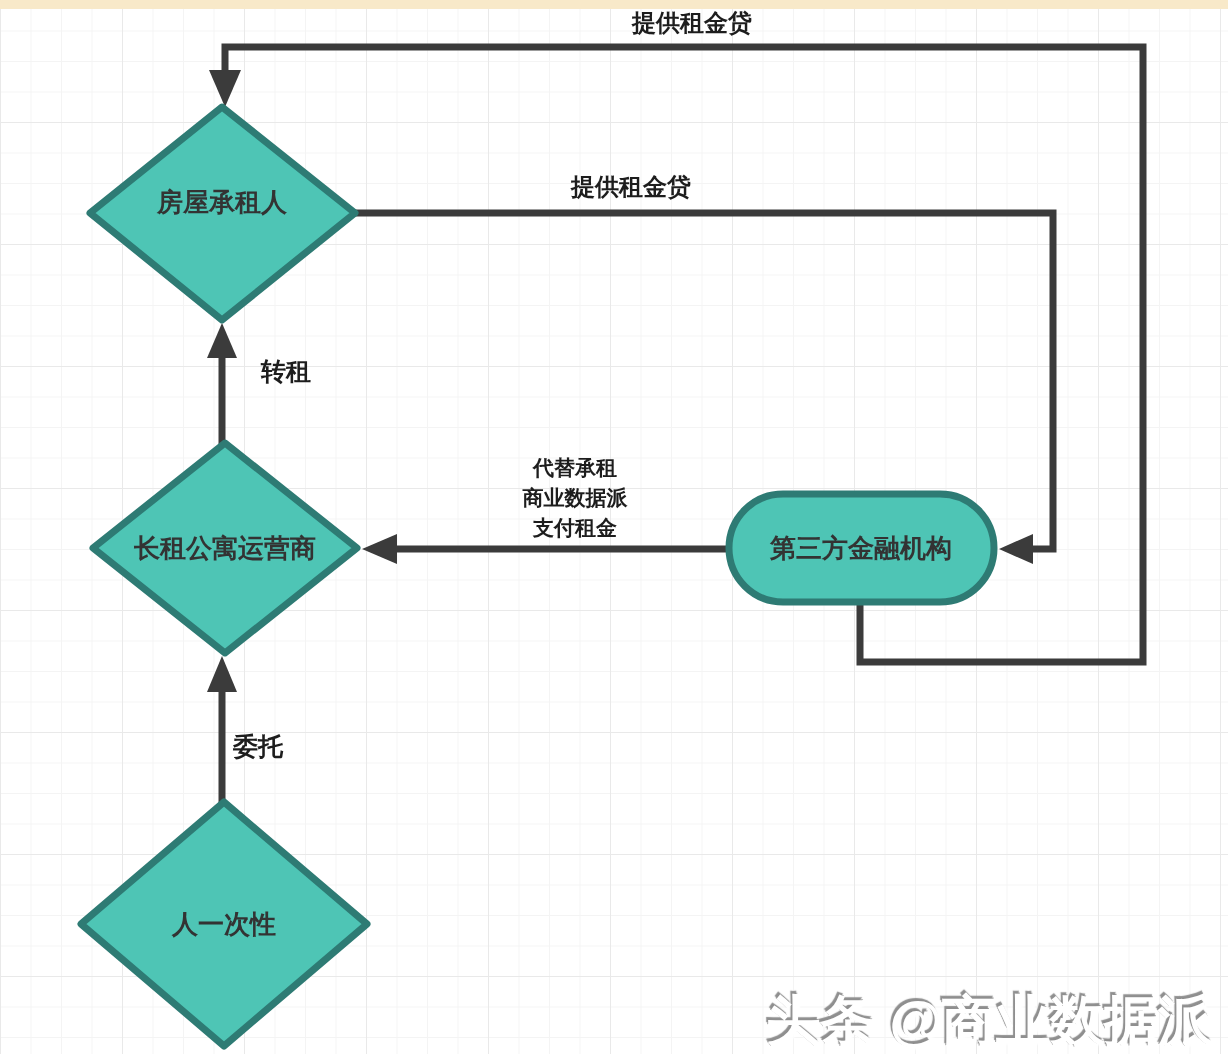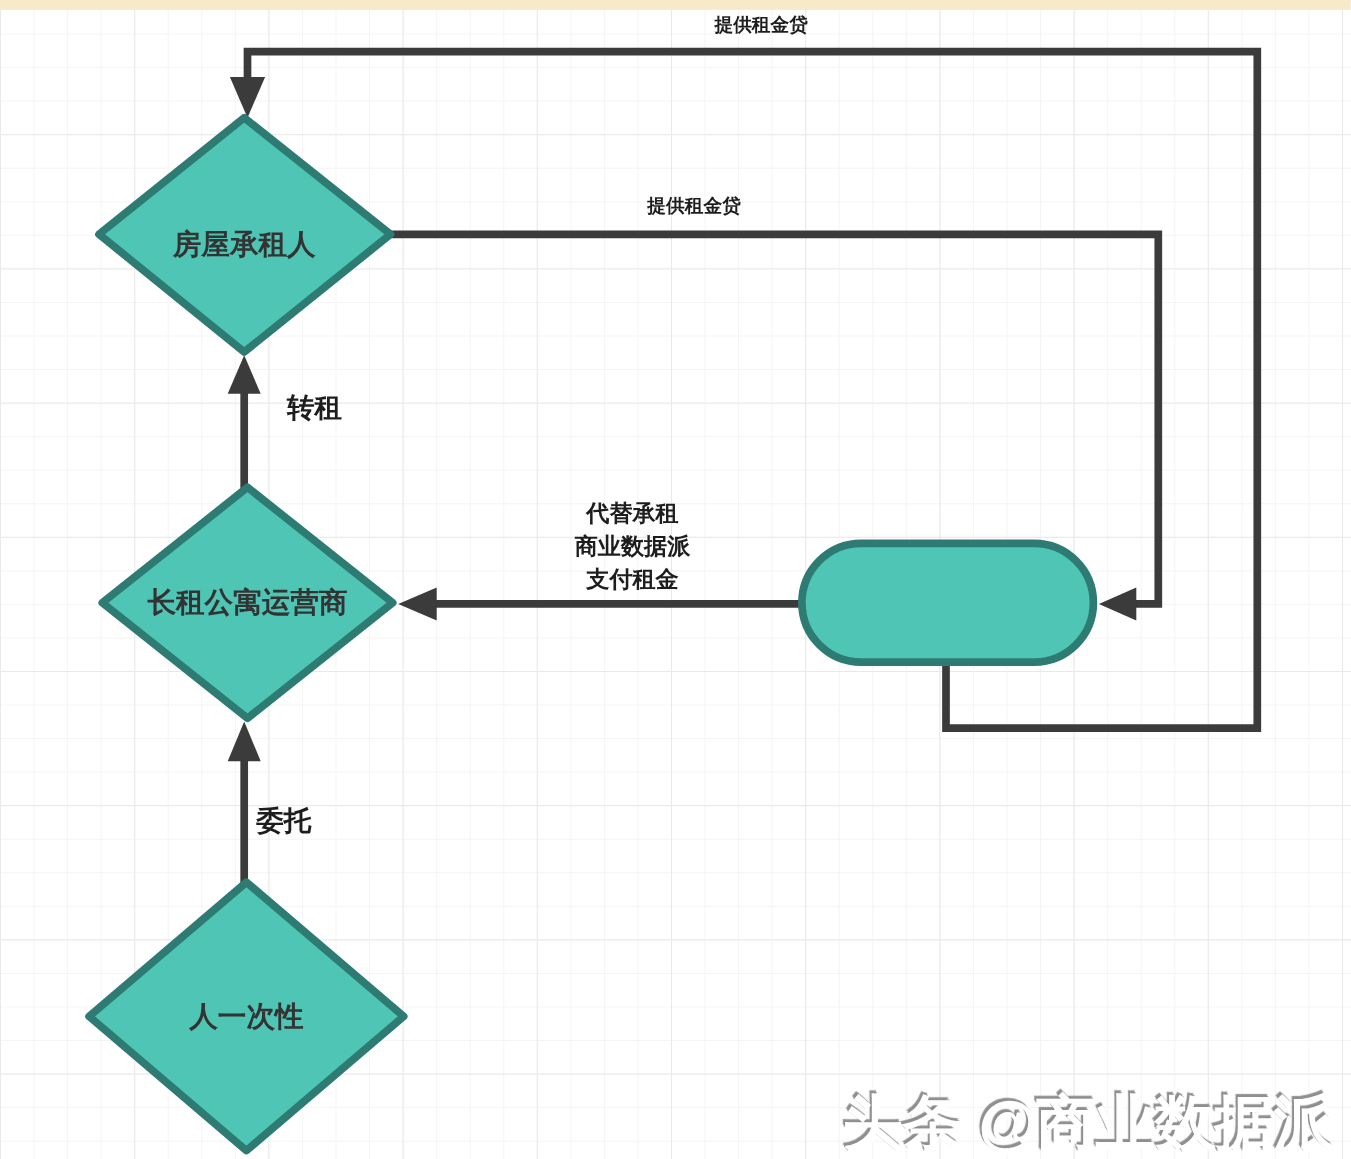--- a/index.html
+++ b/index.html
@@ -52,21 +52,21 @@
     z-index: 2;
     font-weight: 700;
     color: #1d1d1d;
     white-space: nowrap;
   }
   .node-label {
     font-size: 26px;
     color: #333333;
     transform: translate(-50%, -50%);
   }
-  .edge-label-c { font-size: 17px; transform: translate(-50%, -50%); }
+  .edge-label-c { font-size: 24px; transform: translate(-50%, -50%); }
   .edge-label-l { font-size: 25px; transform: translateY(-50%); }
   .edge-label-multi {
     font-size: 21px;
     line-height: 30px;
     text-align: center;
     transform: translateX(-50%);
   }
 
   .watermark {
     position: absolute;
@@ -106,22 +106,23 @@
 
     <path class="connector" d="M 222 803 L 222 690"></path>
     <polygon class="arrowhead" points="222,656 207,692 237,692"></polygon>
 
     <polygon class="node-shape" points="222,107 355,213 222,320 90,213"></polygon>
     <polygon class="node-shape" points="225,443 357,548 225,653 93,548"></polygon>
     <rect class="node-shape" x="729" y="494" width="265" height="108" rx="54" ry="54"></rect>
     <polygon class="node-shape" points="224,802 367,924 224,1046 81,924"></polygon>
   </svg>
 
-  <div class="label node-label" style="left:222px; top:222px;">房屋承租人</div>
+  <div class="label node-label" style="left:222px; top:202px;">房屋承租人</div>
   <div class="label node-label" style="left:225px; top:548px;">长租公寓运营商</div>
+  <div class="label node-label" style="left:861px; top:548px;">第三方金融机构</div>
   <div class="label node-label" style="left:224px; top:924px;">人一次性</div>
 
   <div class="label edge-label-c" style="left:692px; top:23px;">提供租金贷</div>
   <div class="label edge-label-c" style="left:631px; top:187px;">提供租金贷</div>
   <div class="label edge-label-l" style="left:234px; top:371px;margin-left:27px;">转租</div>
   <div class="label edge-label-multi" style="left:575px; top:453px;">
     <div>代替承租</div>
     <div>商业数据派</div>
     <div>支付租金</div>
   </div>

